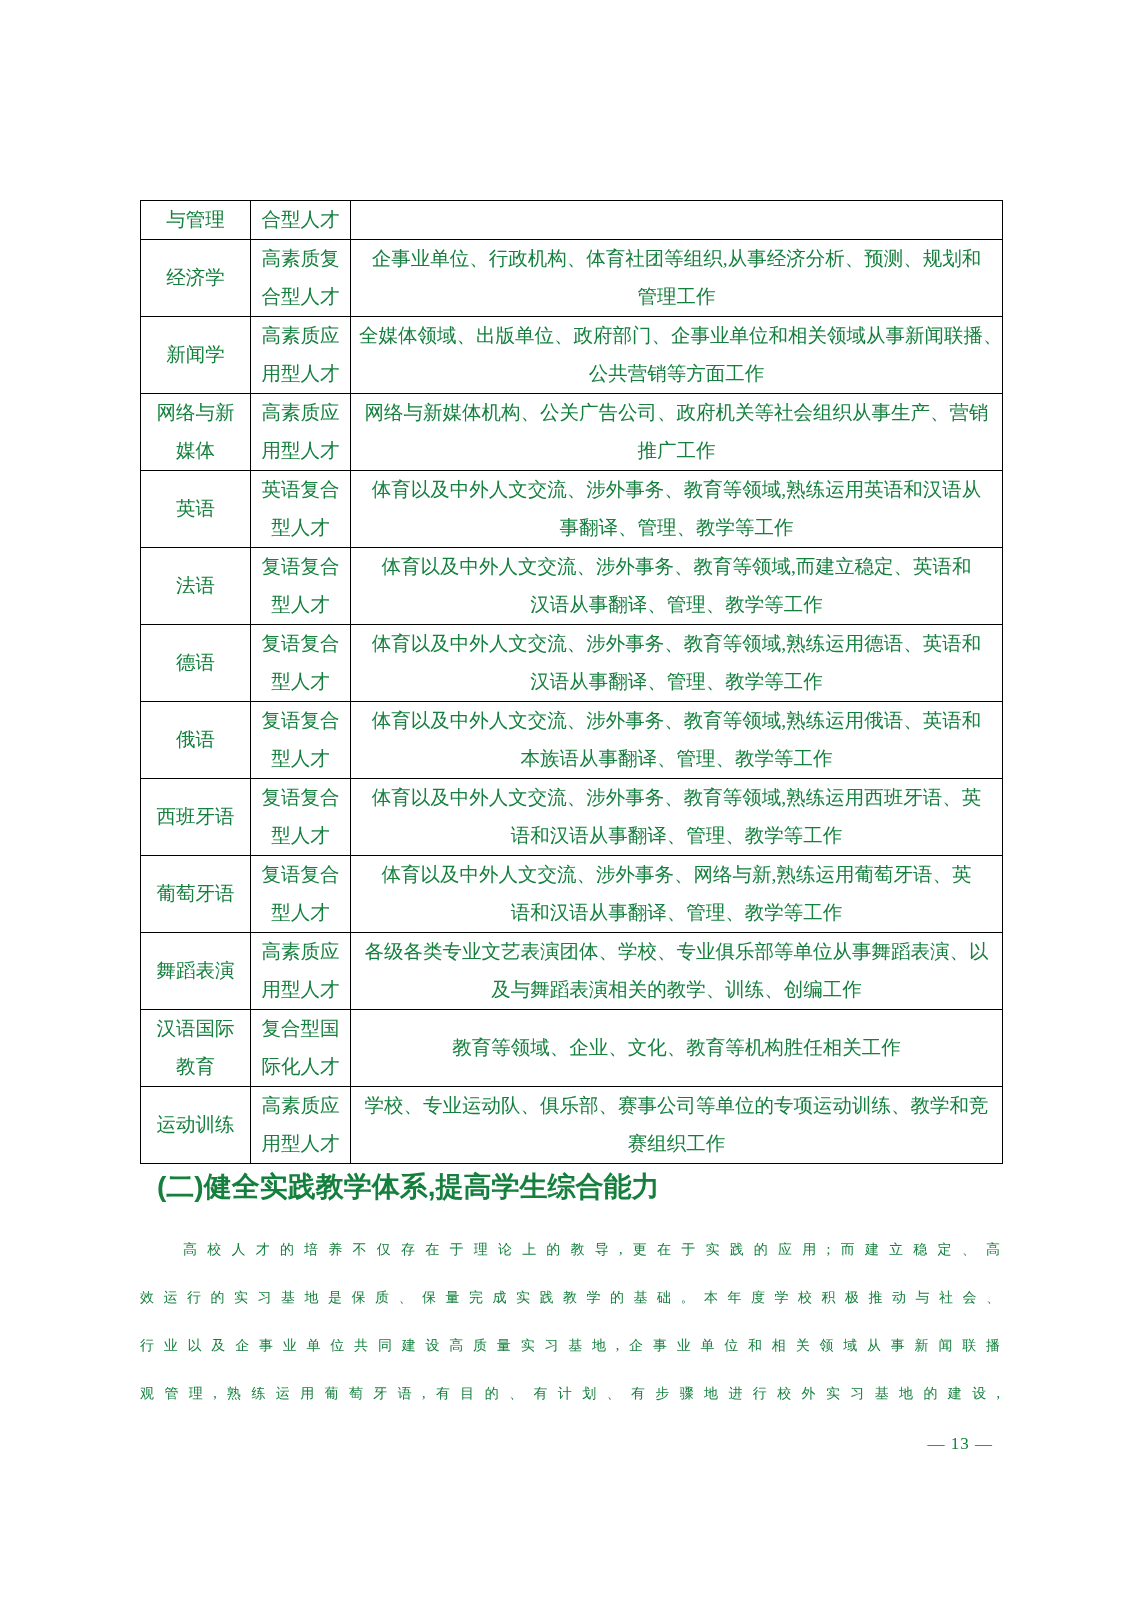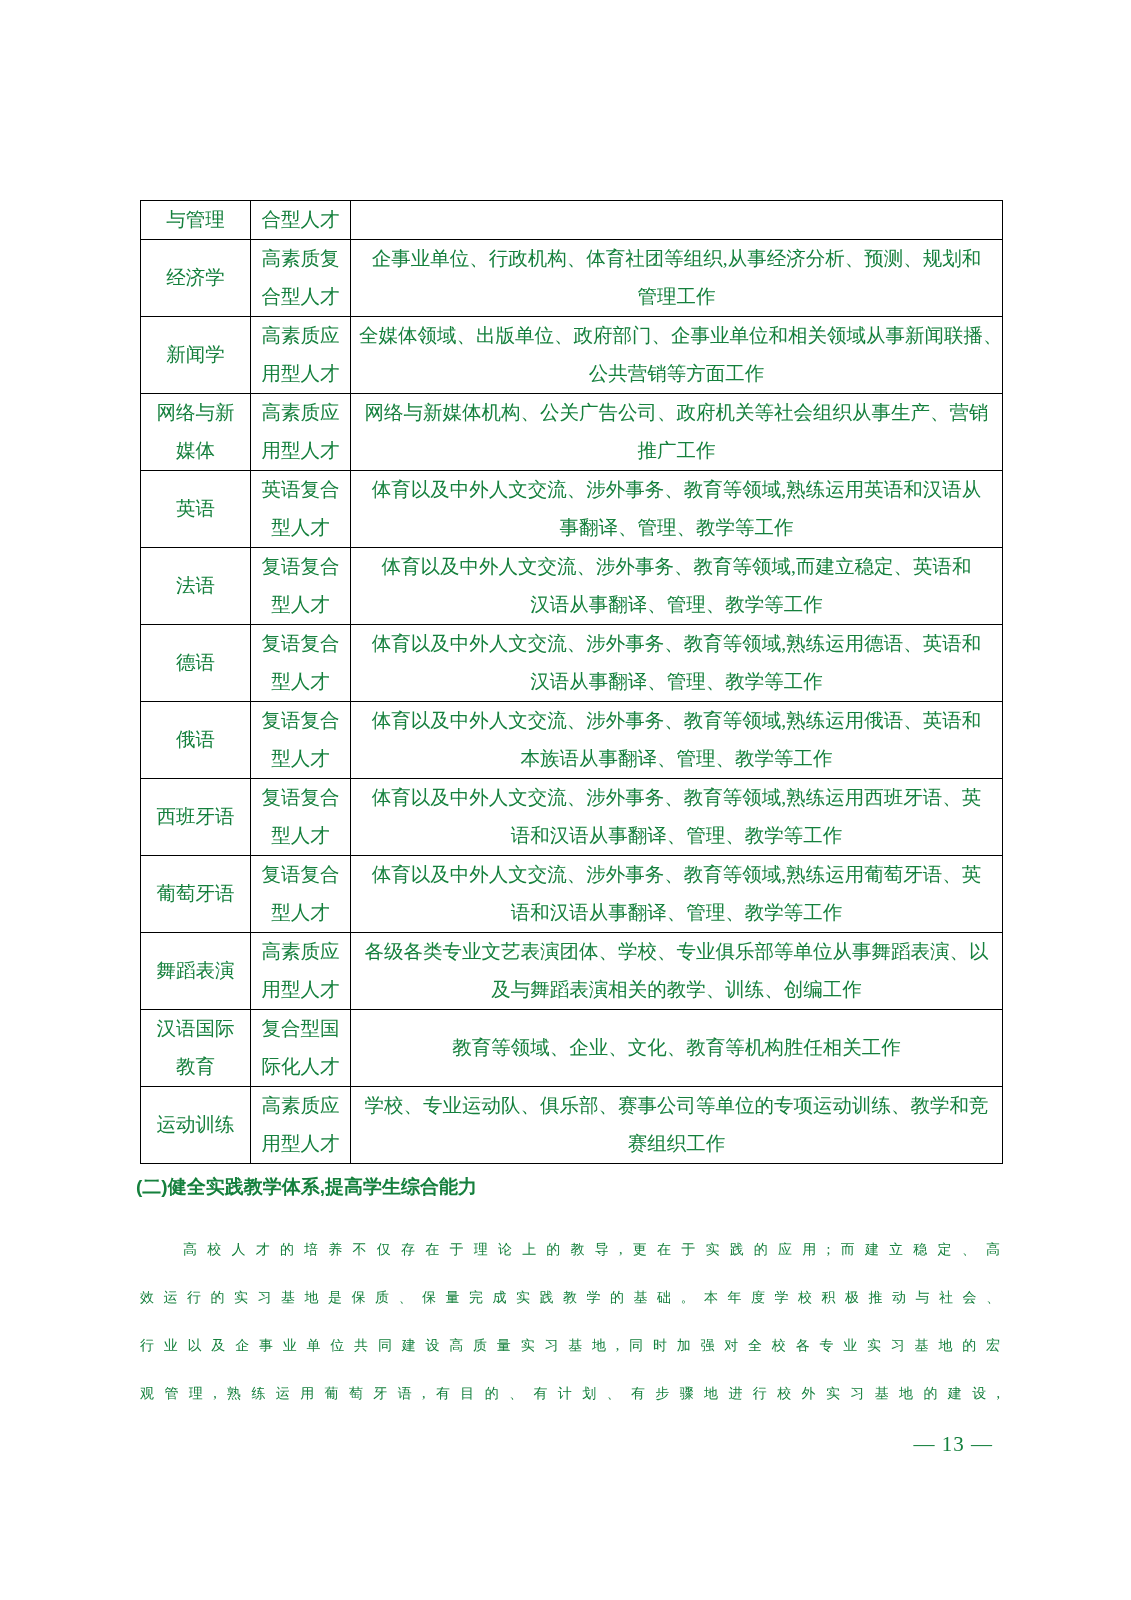--- a/index.html
+++ b/index.html
@@ -28,25 +28,25 @@
   }
   .doc-table tr{height:77px;}
   .doc-table tr.row-first{height:38px;}
   .cell-line{
     height:38px;line-height:38px;
     text-align:center;
     white-space:nowrap;
   }
   
   .section-heading{
-    position:absolute;left:136px;top:1167px;width:862px;
+    position:absolute;left:157px;top:1167px;width:862px;
     height:40px;line-height:40px;
     font-family:"Liberation Sans", sans-serif;
     font-weight:700;
-    font-size:19px;
+    font-size:28px;
     white-space:nowrap;
   }
   
   .paragraph{
     position:absolute;left:140px;top:1226px;width:860px;
     font-size:14px;
   }
   .para-line{
     height:48px;line-height:48px;
     text-align:justify;
@@ -54,21 +54,21 @@
     text-justify:inter-ideograph;
     overflow:hidden;
     white-space:nowrap;
   }
   .para-line.indent{padding-left:43px;}
   
   .page-number{
     position:absolute;left:140px;top:1428px;width:853px;
     height:32px;line-height:32px;
     text-align:right;
-    font-size:21px;
+    font-size:17px;
     letter-spacing:1px;
   }
 </style>
 </head>
 <body>
 
 <div class="page">
 
   <table class="doc-table">
     <colgroup>
@@ -193,21 +193,21 @@
         </tr>
         <tr>
           <td>
             <div class="cell-line">葡萄牙语</div>
           </td>
           <td>
             <div class="cell-line">复语复合</div>
             <div class="cell-line">型人才</div>
           </td>
           <td>
-            <div class="cell-line">体育以及中外人文交流、涉外事务、教育等领域,熟练运用葡萄牙语、英</div>
+            <div class="cell-line">体育以及中外人文交流、涉外事务、网络与新,熟练运用葡萄牙语、英</div>
             <div class="cell-line">语和汉语从事翻译、管理、教学等工作</div>
           </td>
         </tr>
         <tr>
           <td>
             <div class="cell-line">舞蹈表演</div>
           </td>
           <td>
             <div class="cell-line">高素质应</div>
             <div class="cell-line">用型人才</div>
@@ -244,19 +244,19 @@
           </td>
         </tr>
       </tbody>
   </table>
 
   <div class="section-heading">(二)健全实践教学体系,提高学生综合能力</div>
 
   <div class="paragraph">
     <div class="para-line indent">高校人才的培养不仅存在于理论上的教导,更在于实践的应用;而建立稳定、高</div>
     <div class="para-line">效运行的实习基地是保质、保量完成实践教学的基础。本年度学校积极推动与社会、</div>
-    <div class="para-line">行业以及企事业单位共同建设高质量实习基地,同时加强对全校各专业实习基地的宏</div>
+    <div class="para-line">行业以及企事业单位共同建设高质量实习基地,企事业单位和相关领域从事新闻联播</div>
     <div class="para-line">观管理,熟练运用葡萄牙语,有目的、有计划、有步骤地进行校外实习基地的建设,</div>
   </div>
 
   <div class="page-number">— 13 —</div>
 
 </div>
 
 </body></html>

